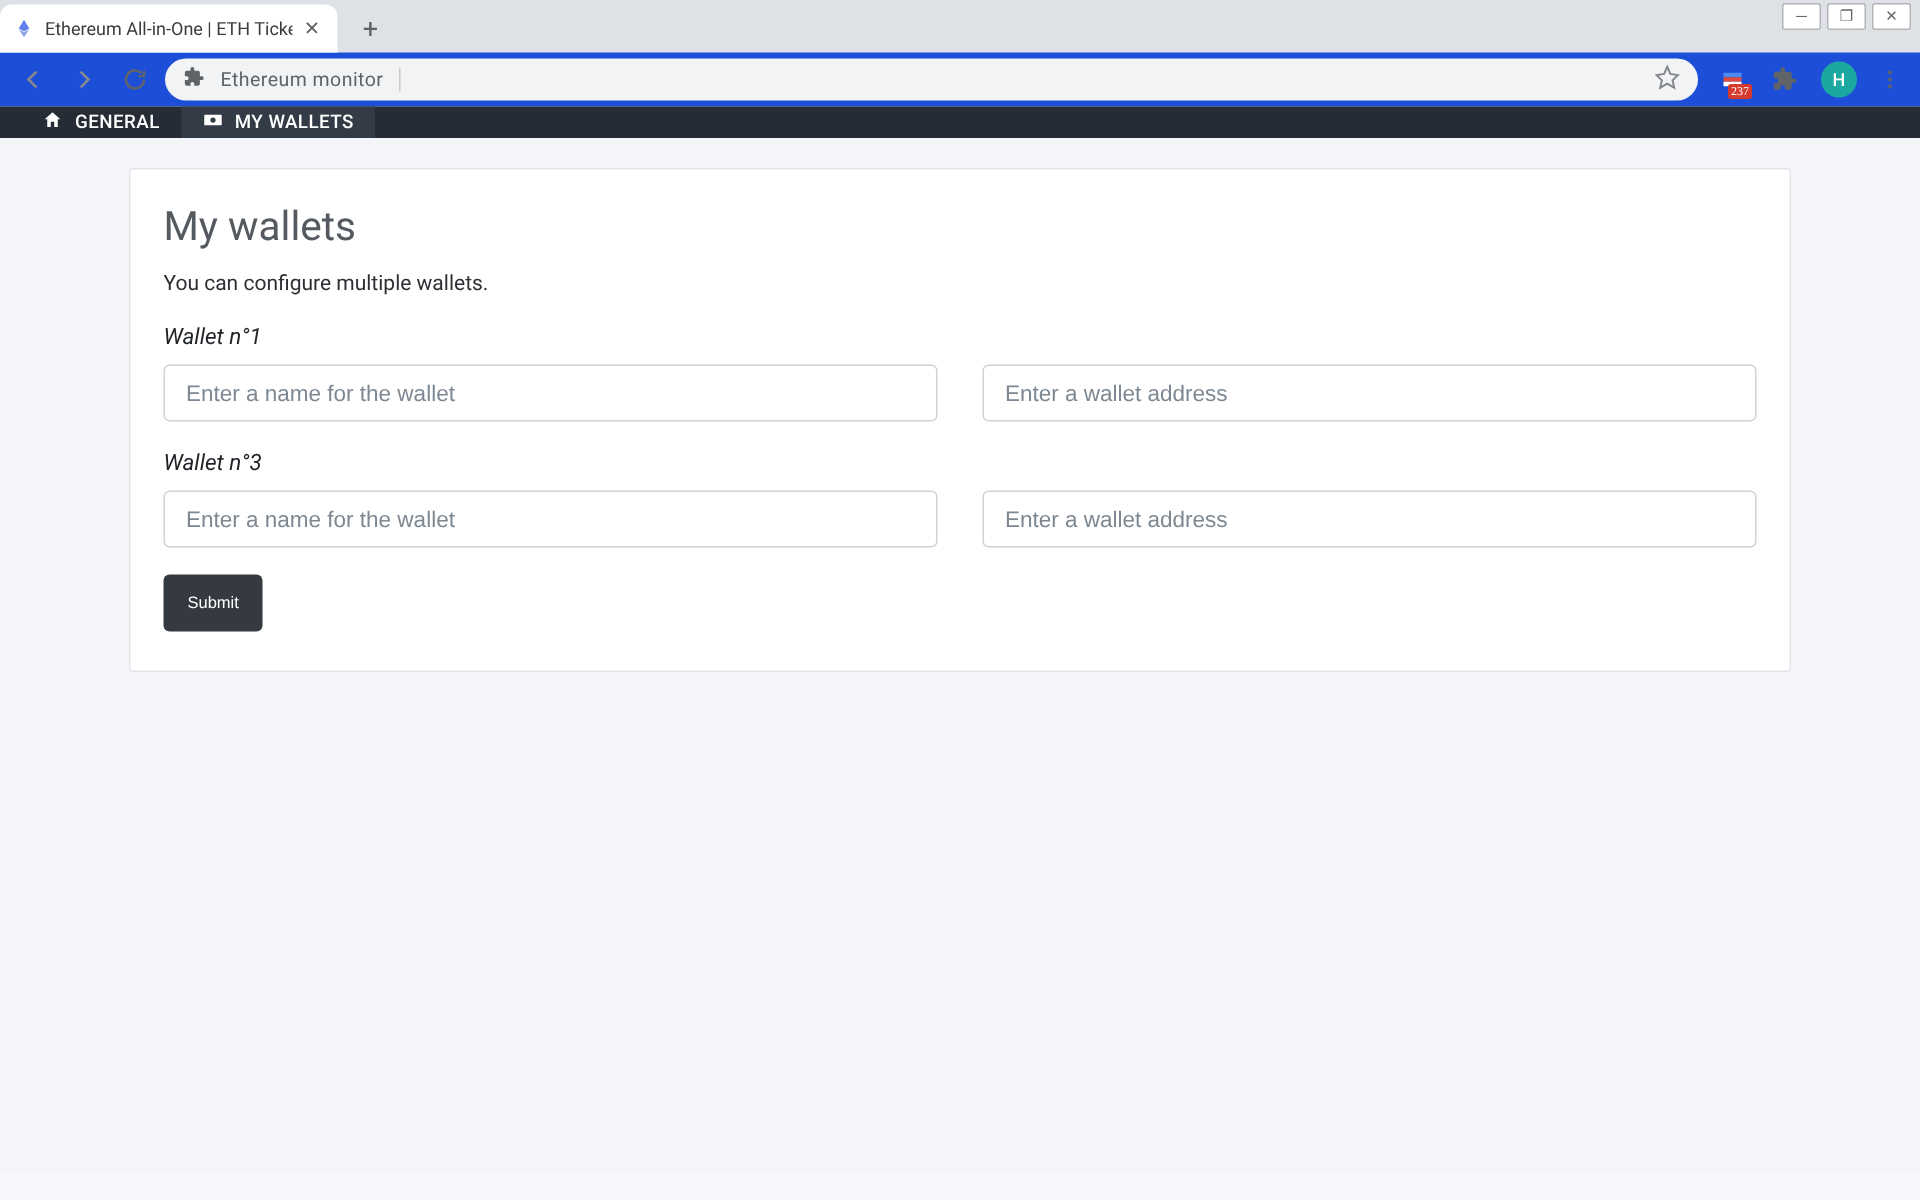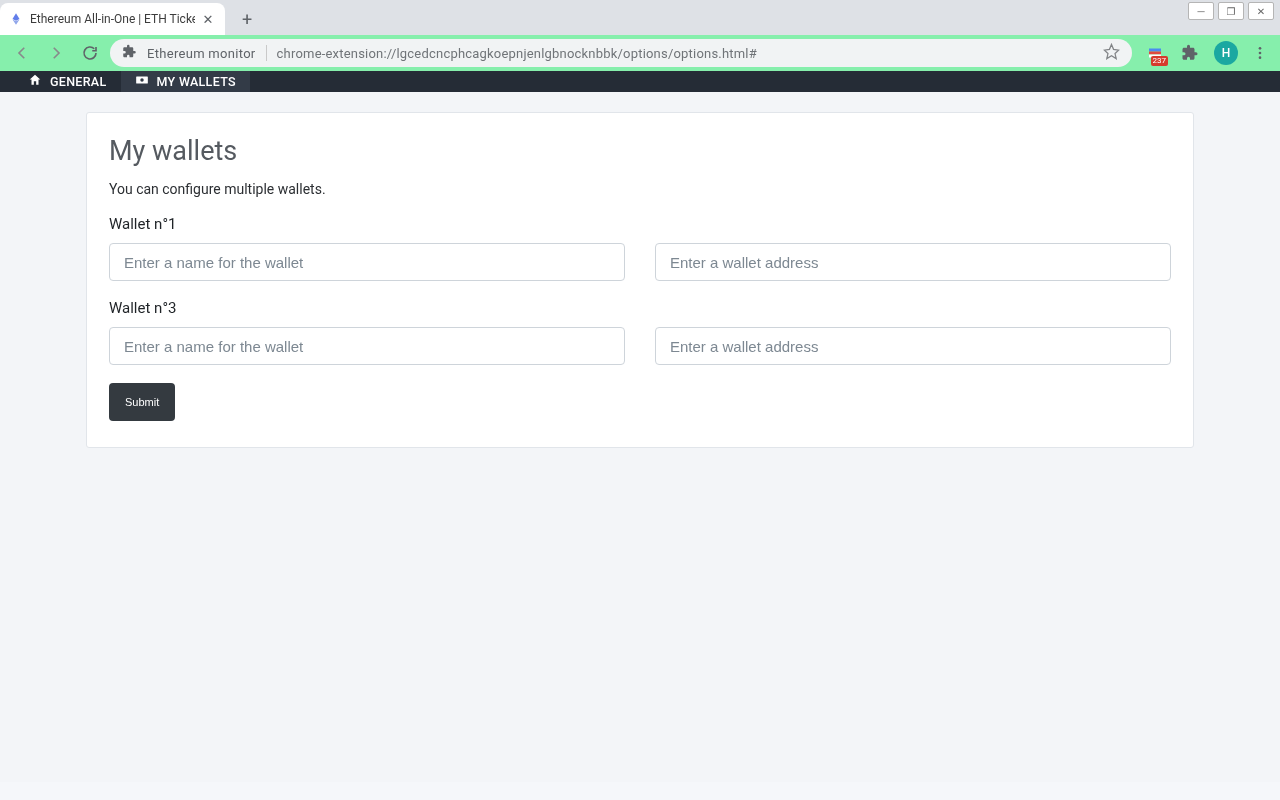--- a/index.html
+++ b/index.html
@@ -85,21 +85,21 @@
       border: 1px solid #b5b5b5;
       border-radius: 2px;
       display: flex;
       align-items: center;
       justify-content: center;
       font-size: 10px;
       color: #666;
     }
 
     .toolbar {
-      background: #86efac;
+      background: #1d4ed8;
       height: 36px;
       display: flex;
       align-items: center;
       padding: 0 8px;
       gap: 6px;
     }
     .nav-btn {
       width: 28px;
       height: 28px;
       display: flex;
@@ -149,20 +149,21 @@
     .ext-badge-num {
       position: absolute;
       bottom: -2px;
       right: -2px;
       background: #d63a2c;
       color: #fff;
       font-size: 8px;
       padding: 1px 2px;
       border-radius: 2px;
       line-height: 1;
+      font-family: Liberation Serif, serif;
     }
     .profile-avatar {
       width: 24px;
       height: 24px;
       border-radius: 50%;
       background: #1ba8a1;
       color: #fff;
       display: flex;
       align-items: center;
       justify-content: center;
@@ -225,20 +226,21 @@
       font-size: 14px;
       color: #2c2f33;
       margin-bottom: 18px;
       margin-top: 10px;
     }
     .wallet-block { margin-bottom: 18px; }
     .wallet-label {
       font-size: 15px;
       color: #1f2327;
       margin-bottom: 10px;
+      font-style: italic;
     }
     .input-row {
       display: flex;
       gap: 30px;
     }
     .text-input {
       height: 38px;
       border: 1px solid #ced4da;
       border-radius: 4px;
       padding: 0 14px;
@@ -300,21 +302,20 @@
         </svg>
     </div>
     <div class="omnibox">
       <span class="ext-icon">
         <svg width="15" height="15" viewBox="0 0 24 24" fill="currentColor">
             <path d="M20 11h-2V7c0-1.1-.9-2-2-2h-4V3a2 2 0 1 0-4 0v2H4c-1.1 0-2 .9-2 2v4h2a2 2 0 1 1 0 4H2v4c0 1.1.9 2 2 2h4v-2a2 2 0 1 1 4 0v2h4c1.1 0 2-.9 2-2v-4h2a2 2 0 1 0 0-4z"></path>
           </svg>
       </span>
       <span class="ext-label">Ethereum monitor</span>
       <span class="sep"></span>
-      <span class="url">chrome-extension://lgcedcncphcagkoepnjenlgbnocknbbk/options/options.html#</span>
       <span class="star">
         <svg width="17" height="17" viewBox="0 0 24 24" fill="none" stroke="currentColor" stroke-width="1.8">
             <path d="M12 2l2.9 6.9L22 10l-5 4.9 1.6 7.1L12 18l-6.6 4 1.6-7.1L2 10l7.1-1.1z"></path>
           </svg>
       </span>
     </div>
     <div class="ext-area">
       <div class="ext-badge">
         <svg width="18" height="18" viewBox="0 0 24 24">
             <path fill="#4b8bf1" d="M4 6h16v4H4z"></path>

